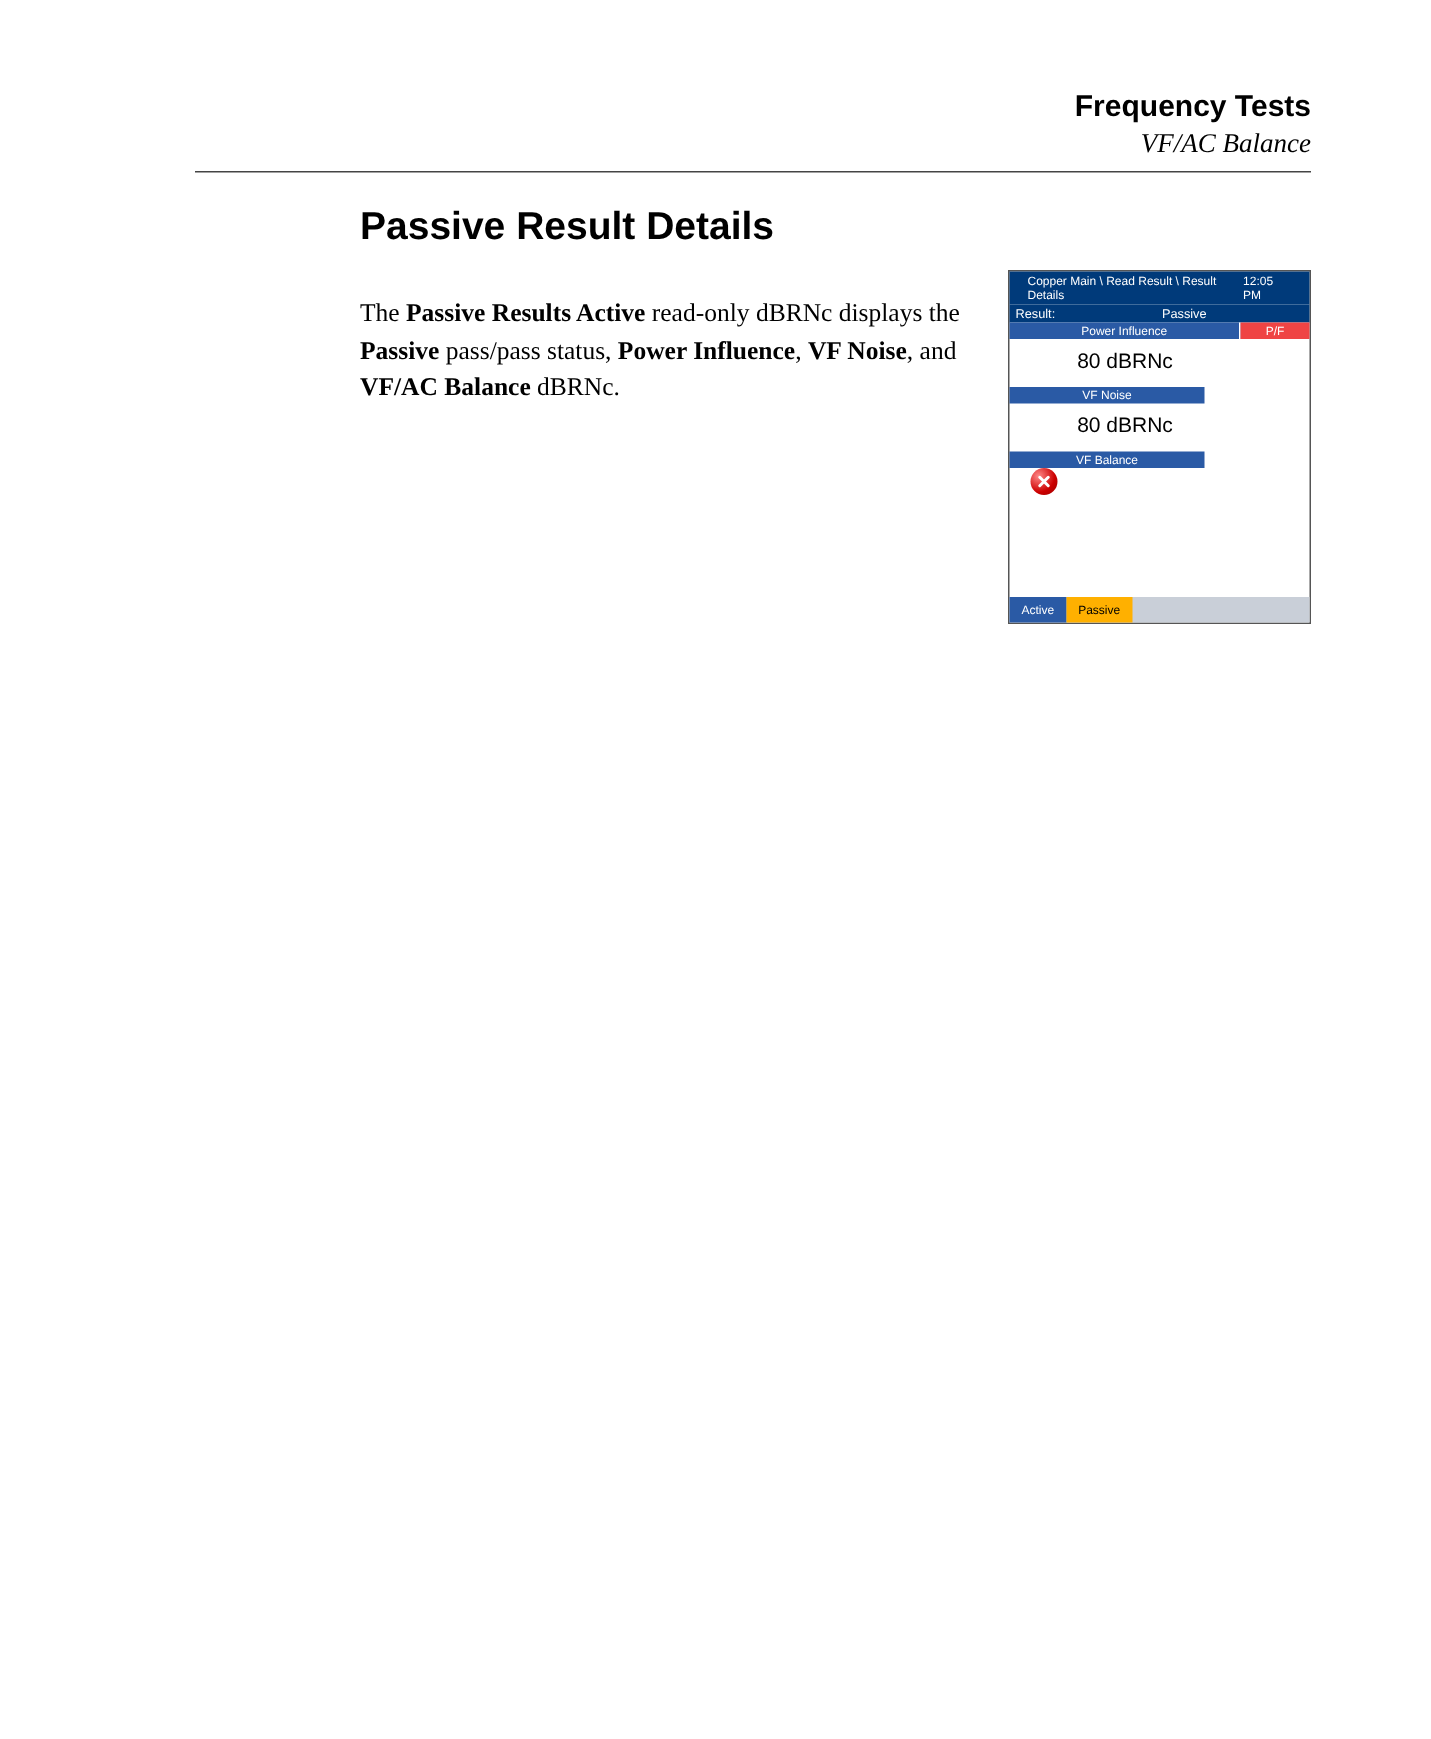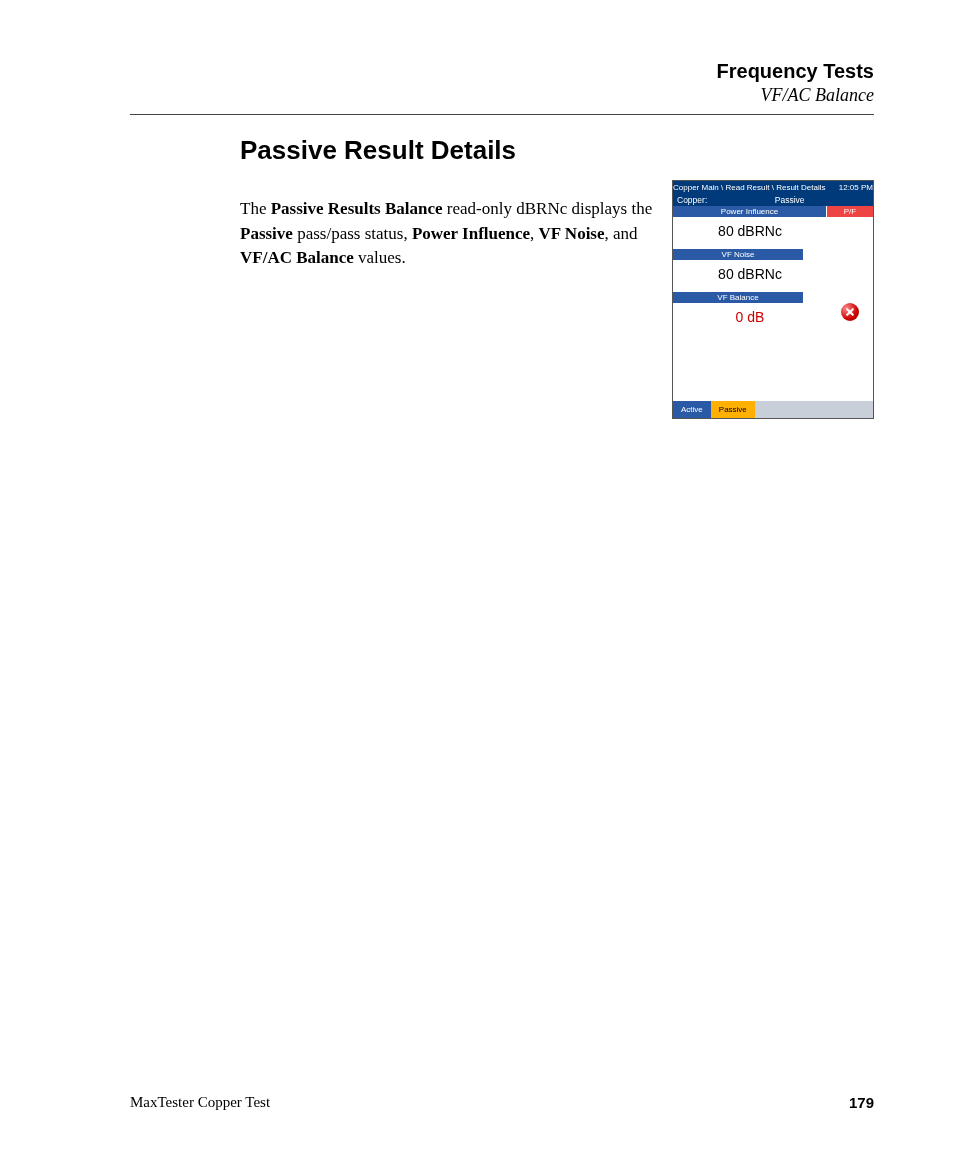--- a/index.html
+++ b/index.html
@@ -63,21 +63,21 @@
     font-family: Arial, Helvetica, sans-serif;
     font-size: 9px;
     background: #fff;
     flex: 0 0 auto;
   }
   .dev-bar {
     background: #003a7a;
     color: #fff;
     display: flex;
     justify-content: space-between;
-    padding: 2px 0;
+    padding: 2px 12px;
     font-size: 8px;
   }
   .dev-meta {
     padding: 4px 6px 6px 6px;
     line-height: 1.4;
     font-size: 8.5px;
     color: #000;
   }
   .dev-meta .lbl { color:#000; }
   .dev-meta .val { color:#003a7a; margin-left:4px; }
@@ -142,55 +142,50 @@
   <div class="header">
     <div class="header-title">Frequency Tests</div>
     <div class="header-sub">VF/AC Balance</div>
   </div>
   <hr class="hr">
 
   <div class="section-title">Passive Result Details</div>
 
   <div class="row">
     <p class="body-text">
-      <span>The </span><span class="bold">Passive Results Balance</span><span> read-only dBRNc displays the </span><span class="bold">Passive</span><span> pass/pass status, </span><span class="bold">Power Influence</span><span>, </span><span class="bold">VF Noise</span><span>, and </span><span class="bold">VF/AC Balance</span><span> values.</span>
+      <span>The </span><span class="bold">Passive Results Active</span><span> read-only dBRNc displays the </span><span class="bold">Passive</span><span> pass/pass status, </span><span class="bold">Power Influence</span><span>, </span><span class="bold">VF Noise</span><span>, and </span><span class="bold">VF/AC Balance</span><span> dBRNc.</span>
     </p>
 
     <div class="device">
       <div class="dev-bar">
         <span>Copper Main \ Read Result \ Result Details</span>
         <span>12:05 PM</span>
       </div>
       <div class="dev-result-bar">
-        <span class="left">Copper:</span>
+        <span class="left">Result:</span>
         <span class="mid">Passive</span>
       </div>
       <div class="dev-hdrrow">
         <div class="h1">Power Influence</div>
         <div class="h2">P/F</div>
       </div>
       <div class="dev-valrow">
         <div class="v1">80 dBRNc</div>
         <div class="v2"></div>
       </div>
       <div class="dev-subhdr">VF Noise</div>
       <div class="dev-valrow">
         <div class="v1">80 dBRNc</div>
         <div class="v2"></div>
       </div>
       <div class="dev-subhdr">VF Balance</div>
       <div class="dev-valrow">
-        <div class="v1 red">0 dB</div>
         <div class="v2"><span class="fail-icon"></span></div>
       </div>
       <div class="dev-spacer"></div>
       <div class="dev-tabs">
         <div class="tab inactive">Active</div>
         <div class="tab active">Passive</div>
       </div>
     </div>
   </div>
 
-  <div class="footer">
-    <span>MaxTester Copper Test</span>
-    <span class="pn">179</span>
-  </div>
 </div>
 
 </body></html>

